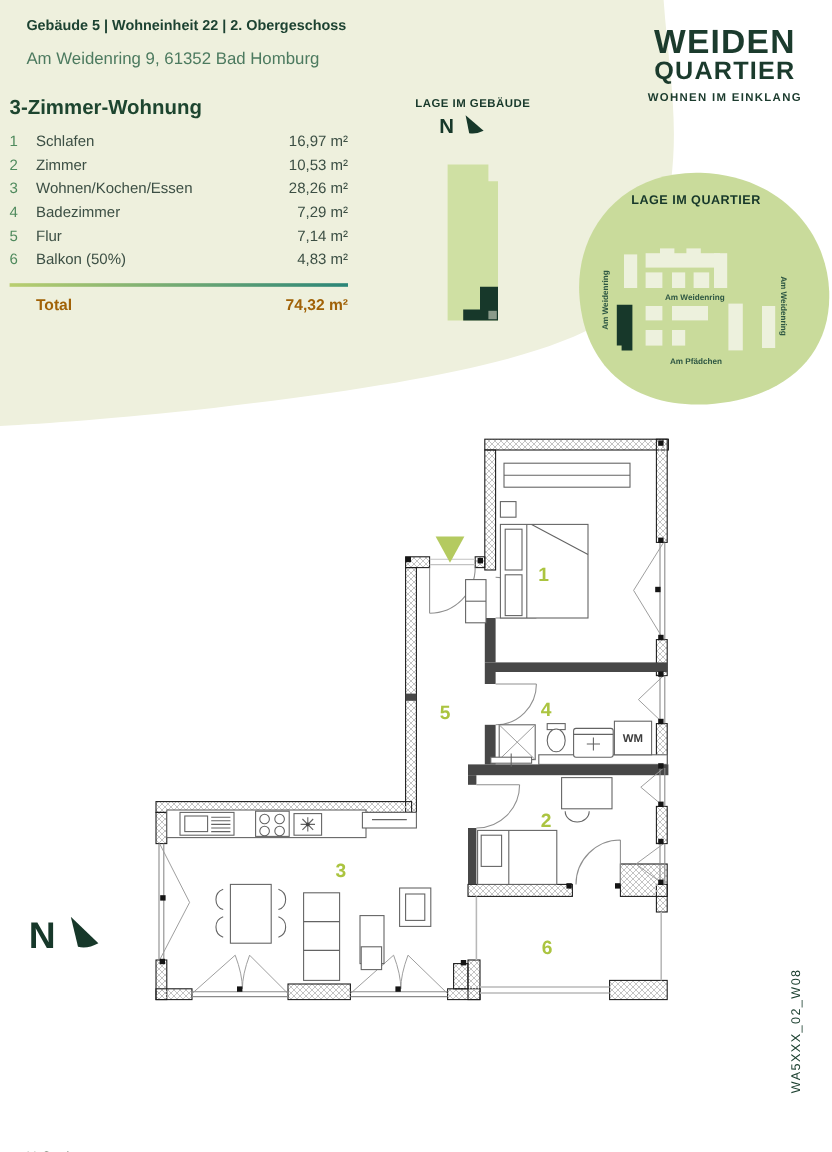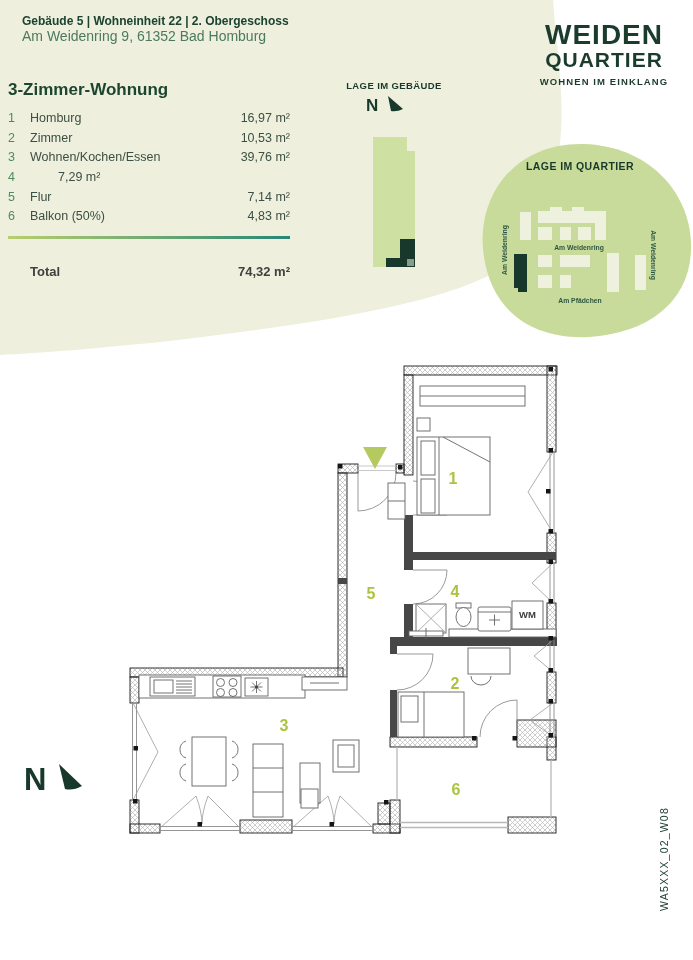--- a/index.html
+++ b/index.html
@@ -2,36 +2,36 @@
 <html><head>
 <meta charset="utf-8">
 <style>
   html,body{margin:0;padding:0;}
   body{width:693px;height:960px;position:relative;background:#ffffff;
        font-family:"Liberation Sans",sans-serif;overflow:hidden;}
   svg{position:absolute;left:0;top:0;font-family:"Liberation Sans",sans-serif;}
   .abs{position:absolute;}
   
   .hdr-title{font-size:12px;font-weight:bold;color:#1c4231;line-height:1.1;}
-  .hdr-addr{font-size:14px;color:#4c7a5f;margin-top:0;}
+  .hdr-addr{font-size:14px;color:#4c7a5f;margin-top:12px;}
   
   .logo{left:528px;top:21px;width:152px;text-align:center;color:#1b3b2d;}
   .logo-l1{font-size:28px;font-weight:bold;letter-spacing:1px;line-height:1.0;}
   .logo-l2{font-size:21px;font-weight:bold;letter-spacing:1px;line-height:1.05;}
   .logo-tag{font-size:9.5px;font-weight:bold;letter-spacing:1.1px;margin-top:5px;}
   
   .tbl{left:8px;top:80px;width:282px;}
   .tbl-title{font-size:17px;font-weight:bold;color:#1d452f;}
   .tbl-rows{margin-top:11px;}
   .trow{display:flex;align-items:baseline;height:19.7px;font-size:12.5px;color:#3c4f44;}
   .trow .num{width:22px;color:#4f8a5d;}
   .trow .nm{flex:1;}
   .trow .ar{text-align:center;margin-left:28px;}
   .divider{height:2.5px;margin-top:7px;background:linear-gradient(to right,#b9ce6f,#2a8577);}
-  .totrow{display:flex;margin-top:25px;font-size:13px;font-weight:bold;color:#404040;}
+  .totrow{display:flex;margin-top:7px;font-size:13px;font-weight:bold;color:#a16207;}
   .totrow .nm{flex:1;margin-left:22px;}
   
   .scale{left:22px;top:911px;width:168px;font-size:10px;color:#71806e;margin-top:48px;}
   .scale-bar{display:flex;height:7px;margin-top:4px;border:1px solid #d9d9cd;box-sizing:border-box;}
   .scale-bar span{flex:1;}
   .seg-g{background:#c6d98e;} .seg-w{background:#ffffff;}
   .scale-ends{display:flex;justify-content:flex-end;margin-top:3px;flex-direction:column;}
   
   .sheet{left:598px;top:853px;width:132px;text-align:center;transform:rotate(-90deg);
          font-size:10.5px;letter-spacing:1.2px;color:#1c4030;}
@@ -292,35 +292,36 @@
   <div class="logo-l1">WEIDEN</div>
   <div class="logo-l2">QUARTIER</div>
   <div class="logo-tag">WOHNEN IM EINKLANG</div>
 </div>
 
 <div class="abs tbl">
   <div class="tbl-title">3-Zimmer-Wohnung</div>
   <div class="tbl-rows">
     <div class="trow">
       <span class="num">1</span>
-      <span class="nm">Homburg</span>
+      <span class="nm">Schlafen</span>
       <span class="ar">16,97 m²</span>
     </div>
     <div class="trow">
       <span class="num">2</span>
       <span class="nm">Zimmer</span>
       <span class="ar">10,53 m²</span>
     </div>
     <div class="trow">
       <span class="num">3</span>
       <span class="nm">Wohnen/Kochen/Essen</span>
-      <span class="ar">39,76 m²</span>
+      <span class="ar">28,26 m²</span>
     </div>
     <div class="trow">
       <span class="num">4</span>
+      <span class="nm">Badezimmer</span>
       <span class="ar">7,29 m²</span>
     </div>
     <div class="trow">
       <span class="num">5</span>
       <span class="nm">Flur</span>
       <span class="ar">7,14 m²</span>
     </div>
     <div class="trow">
       <span class="num">6</span>
       <span class="nm">Balkon (50%)</span>

